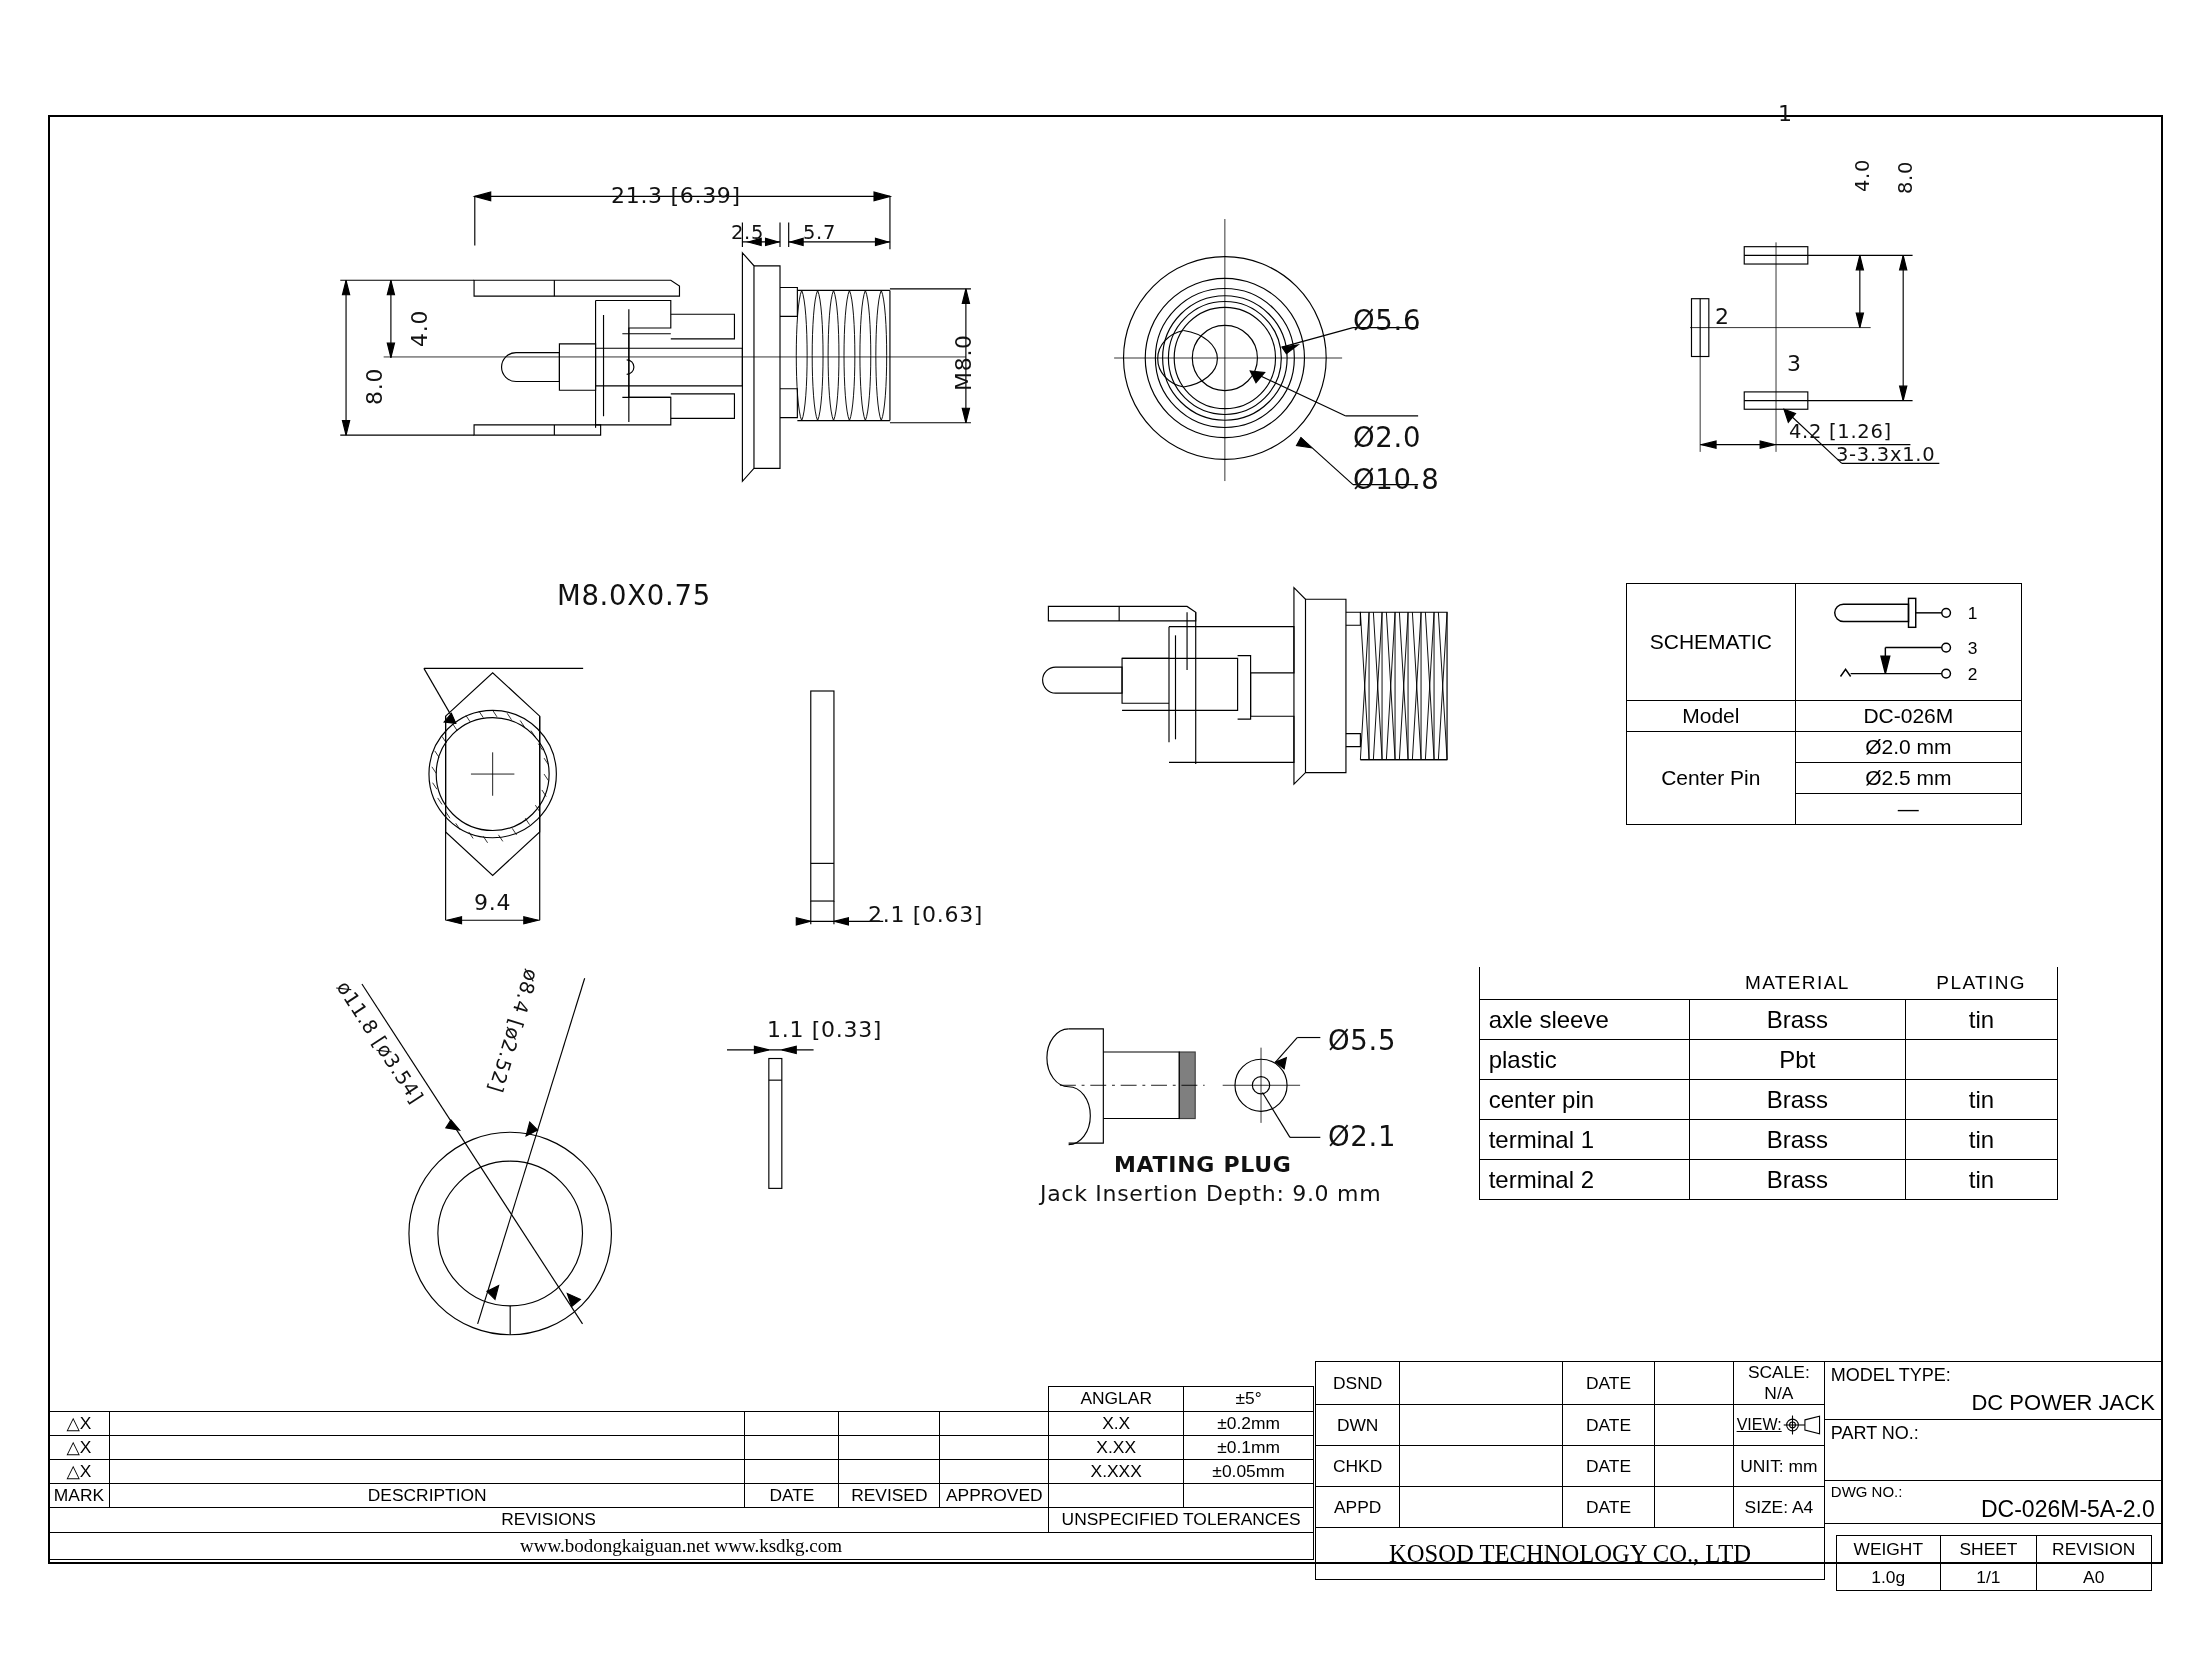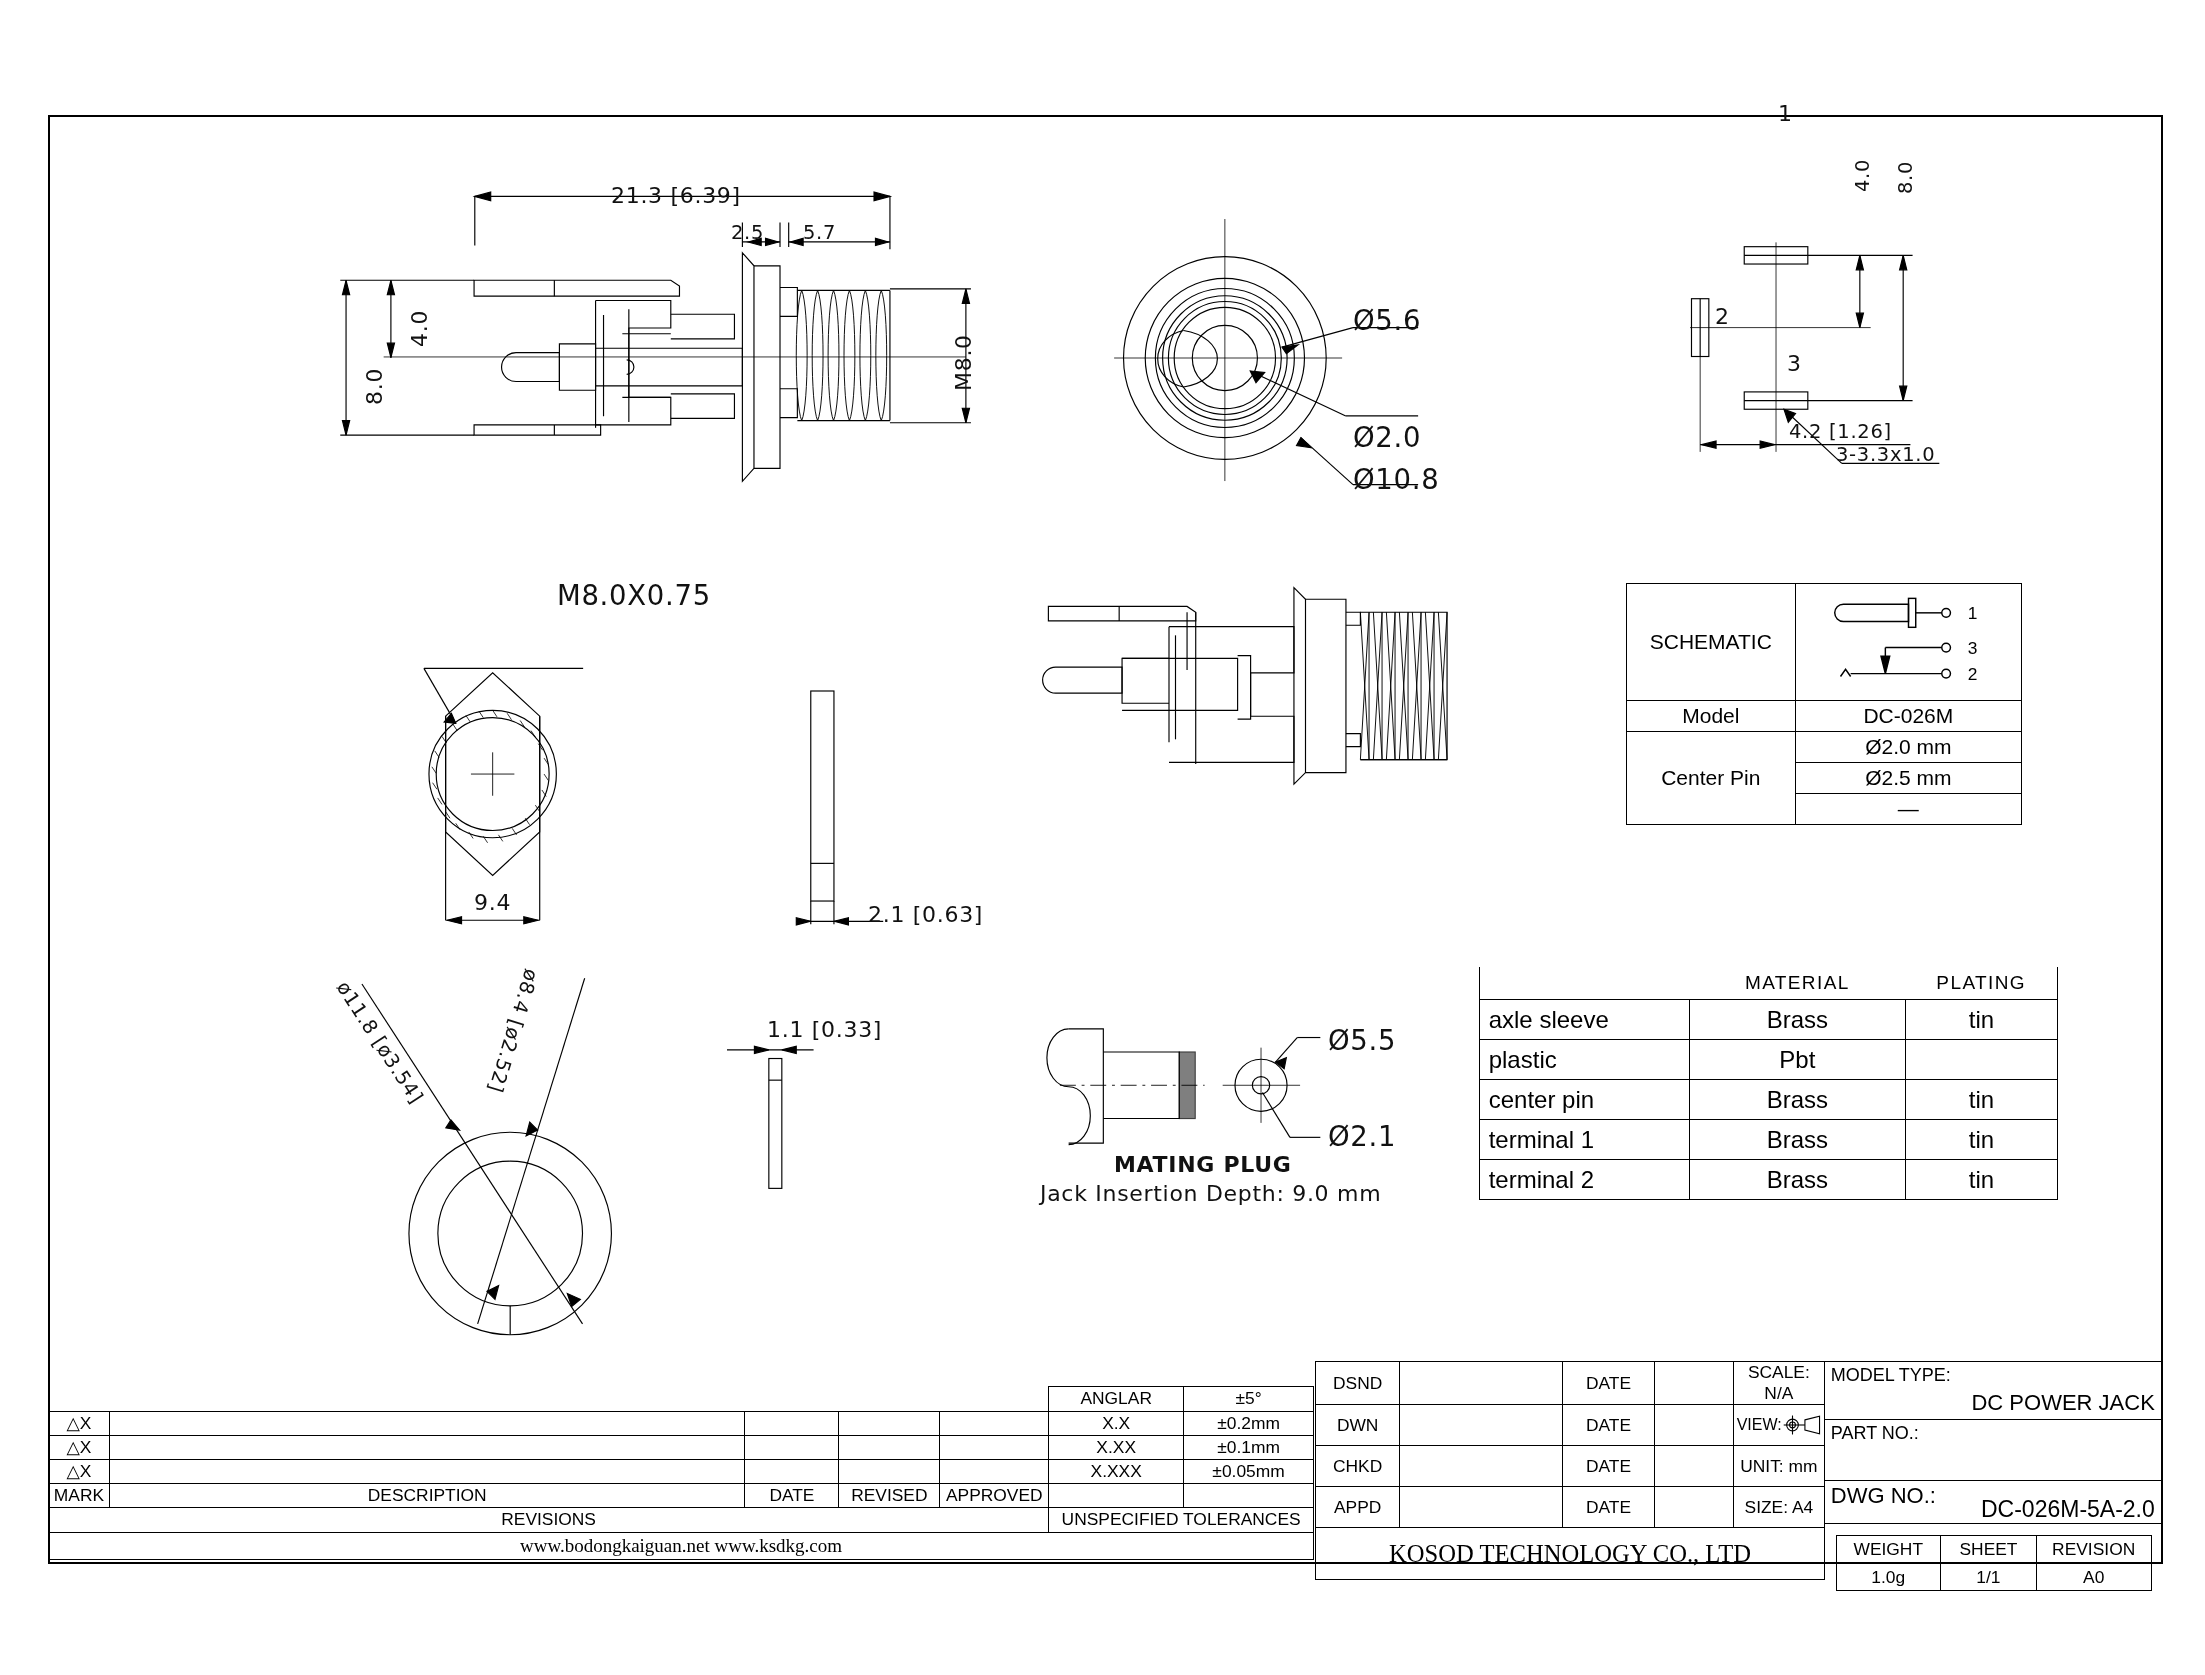--- a/index.html
+++ b/index.html
@@ -537,21 +537,21 @@
         <td style="width:94px;" class="tiny">DATE</td>
         <td style="width:80px;"></td>
         <td style="width:85px;" class="tiny">SCALE: N/A</td>
       </tr>
       <tr>
         <td style="height:41px;" class="tiny">DWN</td>
         <td></td>
         <td class="tiny">DATE</td>
         <td></td>
         <td>
-          <div style="display:flex;align-items:center;justify-content:flex-start;gap:1.4px;">
+          <div style="display:flex;align-items:center;justify-content:flex-start;gap:1.4px;text-decoration:underline;">
             <span class="tiny">VIEW:</span>
             <svg width="38" height="22" viewBox="0 0 52 30">
               <g fill="none" stroke="#000" stroke-width="1.5">
                 <circle cx="13" cy="15" r="8"></circle>
                 <circle cx="13" cy="15" r="4"></circle>
                 <line x1="13" y1="2" x2="13" y2="28"></line>
                 <line x1="1" y1="15" x2="30" y2="15"></line>
                 <path d="M30,8 L50,3 L50,27 L30,22 Z"></path>
               </g>
             </svg>
@@ -587,21 +587,21 @@
         </td>
       </tr>
       <tr>
         <td style="height:61px;position:relative;">
           <div style="position:absolute;left:5.8px;top:2.9px;font-size:18px;">PART NO.:</div>
           <div style="position:absolute;right:7.2px;bottom:2.9px;font-size:22px;"></div>
         </td>
       </tr>
       <tr>
         <td style="height:43px;position:relative;">
-          <div style="position:absolute;left:5.8px;top:1.4px;font-size:22px;text-align:center;">DWG NO.:</div>
+          <div style="position:absolute;left:5.8px;top:1.4px;font-size:15px;text-align:center;">DWG NO.:</div>
           <div style="position:absolute;right:7.2px;bottom:0px;font-size:23px;">DC-026M-5A-2.0</div>
         </td>
       </tr>
       <tr>
         <td class="nobord" style="padding:11px;">
           <table style="width:100%;">
             <tbody>
                   <tr>
               <td style="width:113px;height:27.5px;" class="tiny">WEIGHT</td>
               <td style="width:105px;" class="tiny">SHEET</td>

